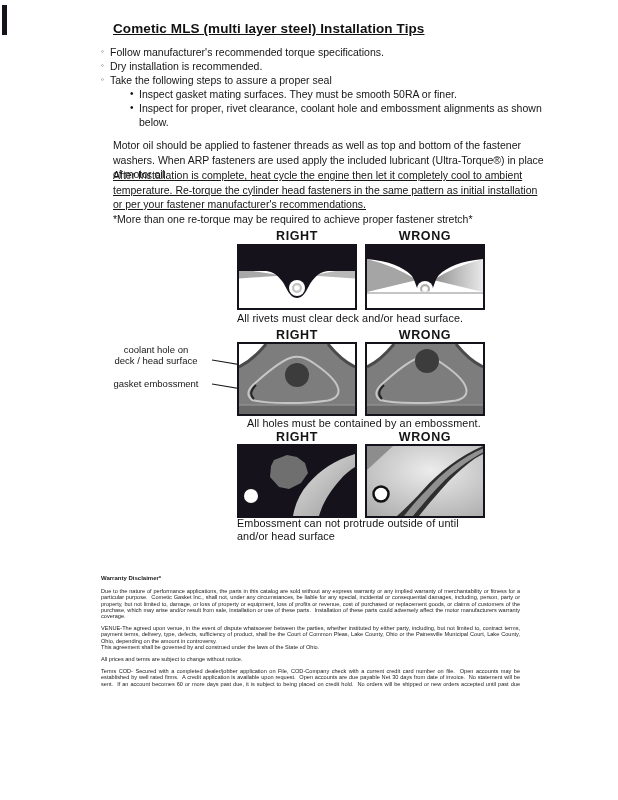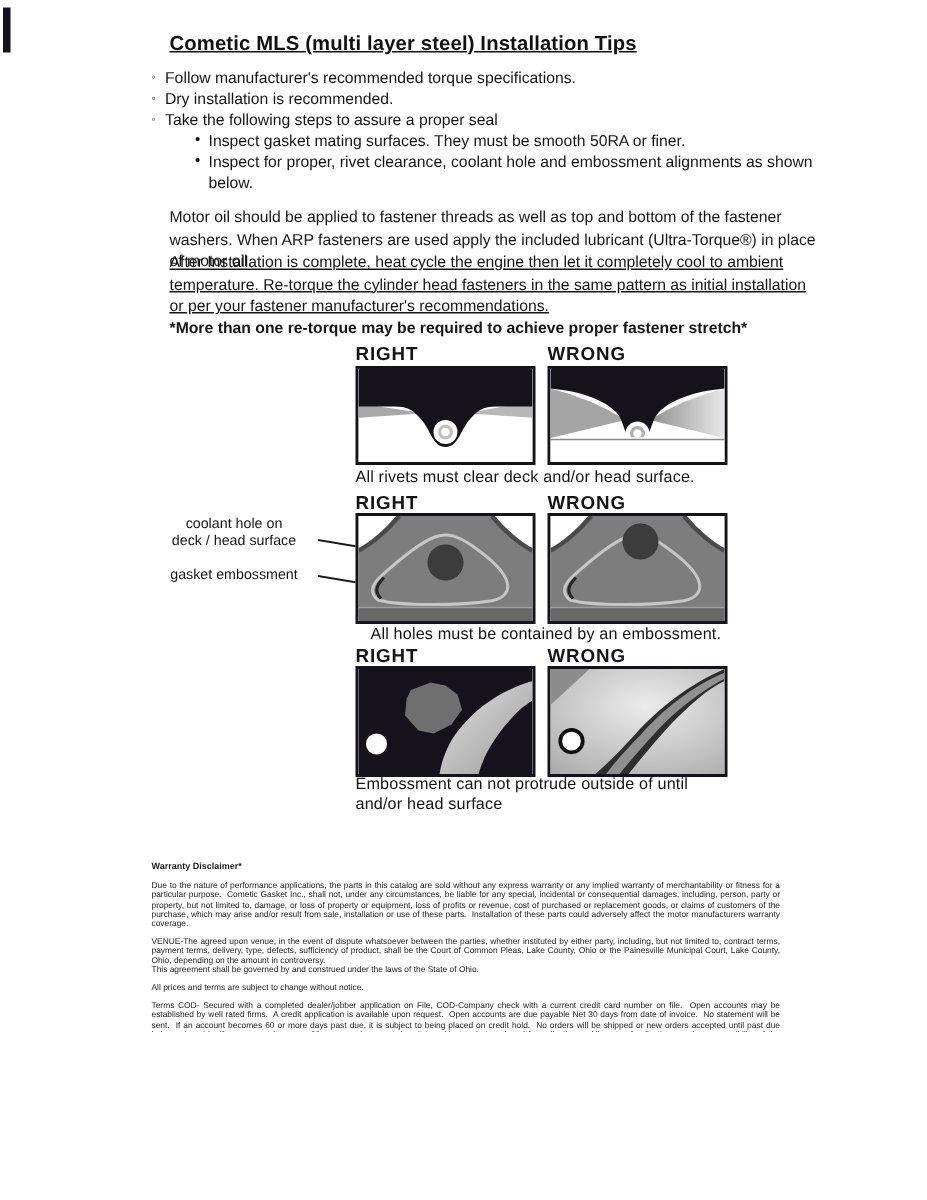--- a/index.html
+++ b/index.html
@@ -13,23 +13,23 @@
   .tips { position:absolute; left:101px; top:45px; width:460px; font-size:10.5px; line-height:14px; color:#161616; }
   .tip-row { display:flex; }
   .tip-row .b { width:9px; flex:0 0 9px; font-size:8px; line-height:14px; color:#333; }
   .tip-row.sub { padding-left:29px; }
   .tip-row.sub .b { font-size:10px; color:#111; }
 
   .diesel-heading { position:absolute; left:113px; top:121px; font-size:12.5px; font-weight:700; color:#111; }
   .diesel-p { position:absolute; left:113px; width:432px; font-size:10.5px; line-height:14.5px; color:#161616; }
   .p1 { top:138px; }
   .p2 { top:168px;text-decoration:underline; }
-  .p3 { top:212px;font-weight:bold; }
-
-  .dlabel { position:absolute; width:120px; text-align:left; font-size:12.5px; font-weight:700; letter-spacing:.6px; color:#141414; }
+  .p3 { top:212px; }
+
+  .dlabel { position:absolute; width:120px; text-align:center; font-size:12.5px; font-weight:700; letter-spacing:.6px; color:#141414; }
   .panel { position:absolute; width:120px; border:2px solid #15121b; background:#fff; }
   .panel svg { display:block; }
   .caption { position:absolute; font-size:10.8px; line-height:13px; color:#141414; letter-spacing:.1px; }
 
   .side-label { position:absolute; left:100px; width:112px; text-align:center; font-size:9.5px; line-height:10.5px; color:#161616; }
   .leader-svg { position:absolute; left:212px; top:355px; }
 
   .legal { position:absolute; left:101px; top:575px; width:419px; color:#1c1c1c; }
   .legal h4 { font-size:6px; font-weight:700; margin-bottom:7px; }
   .legal p { font-size:5.6px; line-height:6.3px; text-align:justify; margin-bottom:5.5px; white-space:pre-wrap; }

